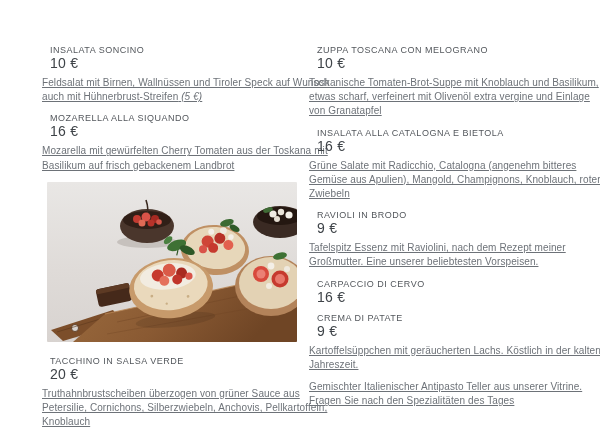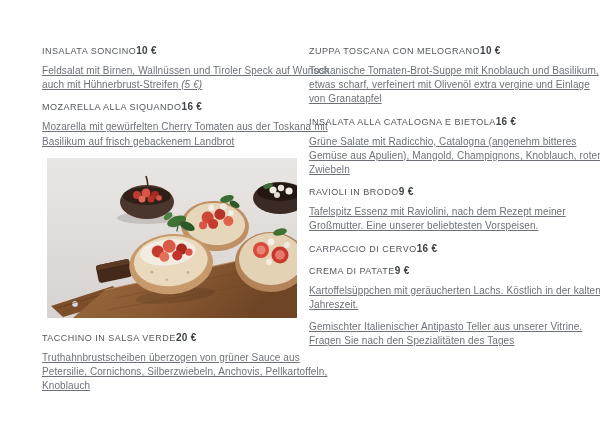--- a/index.html
+++ b/index.html
@@ -10,29 +10,29 @@
   }
   .page{
     box-sizing:border-box;width:600px;height:439px;
     padding:44px 47px 0 42px;
     display:grid;grid-template-columns:247px 244px;column-gap:20px;
   }
   .col{min-width:0;}
   .item{margin:0 0 8px 0;}
   .item-head{
     display:flex;justify-content:flex-start;align-items:baseline;
-    line-height:13px;margin-bottom:6px;
+    line-height:13px;margin-bottom:6px;flex-direction:column;
   }
   .dish-name{
     margin:0;font-size:9px;font-weight:400;letter-spacing:0.5px;
     color:#53575c;text-transform:uppercase;white-space:pre;
   }
   .dish-price{
-    font-size:10px;font-weight:700;color:#3e4348;letter-spacing:0.3px;
-    white-space:pre;flex-shrink:0;
+    font-size:14px;font-weight:400;color:#3e4348;letter-spacing:0.3px;
+    white-space:pre;flex-shrink:0;margin-left:8px;
   }
   .dish-desc{
     margin:0;font-size:10px;line-height:14.2px;color:#6d7278;
     white-space:pre;letter-spacing:0.1px;text-decoration:underline;
   }
   .dish-desc em{font-style:italic;}
   .photo{
     margin:9px 0 13px 5px;width:250px;height:160px;overflow:hidden;
     border-radius:1px;
   }

